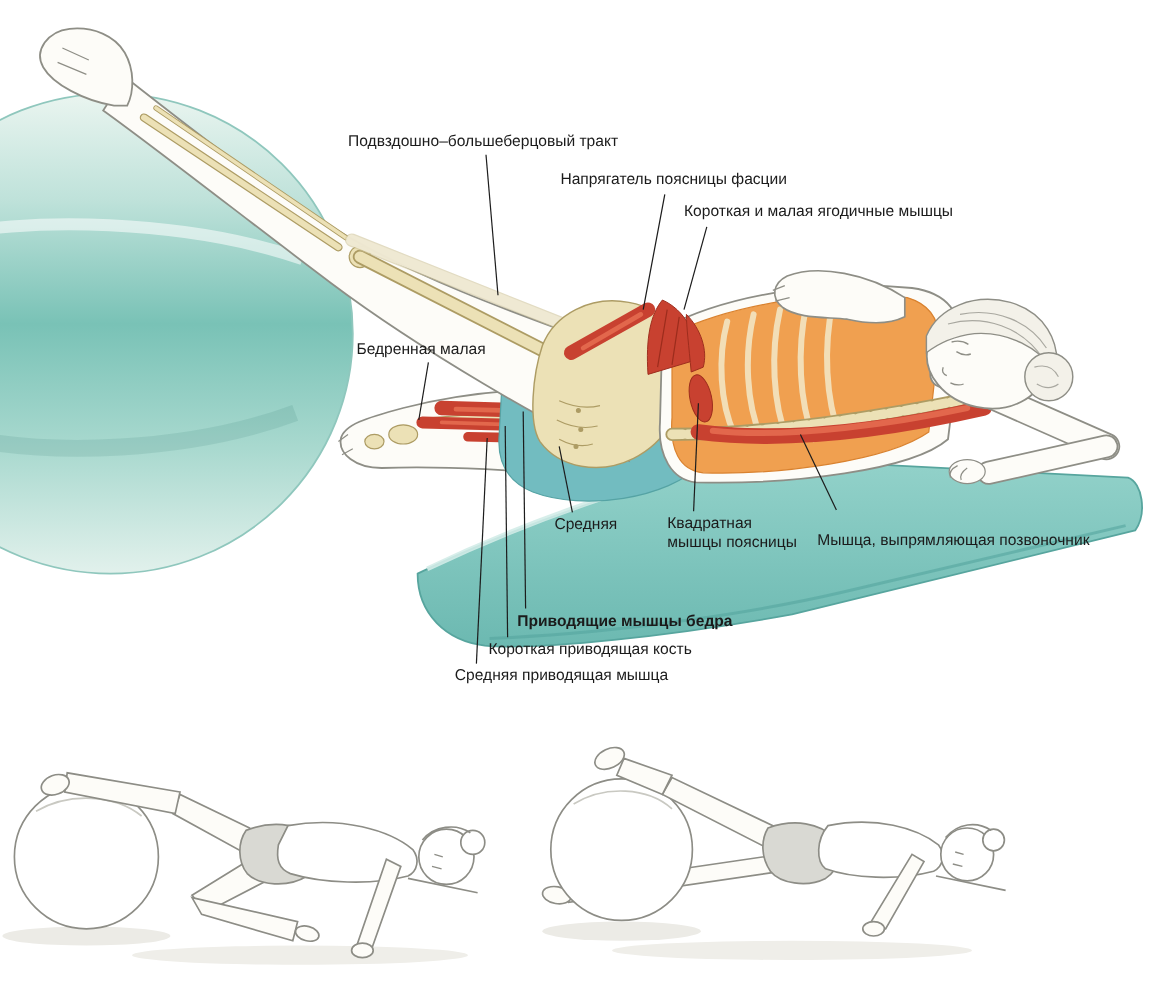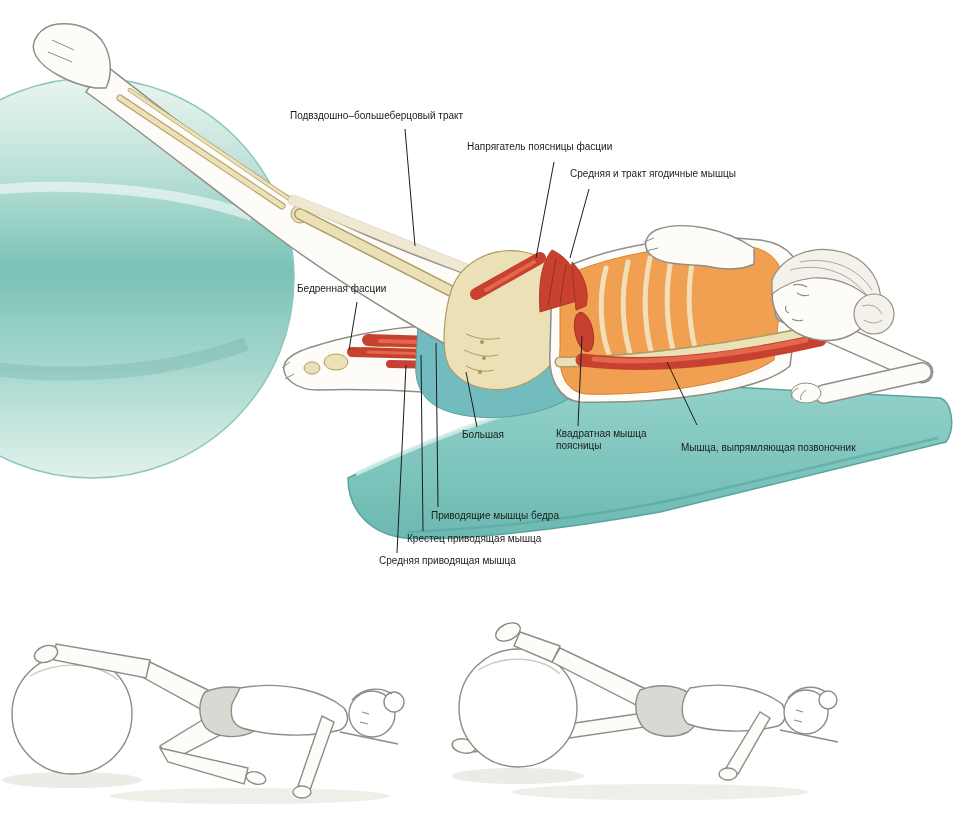--- a/index.html
+++ b/index.html
@@ -7,23 +7,23 @@
     --muscle:#c84130; --muscle-dark:#9c2c1c; --muscle-light:#e2674c;
     --bone:#ece1b6; --bone-outline:#ad9c64;
     --torso-orange:#f0a050; --torso-orange-edge:#d9822f; --rib:#f3e2bd;
     --mat:#7fc6bf; --mat-edge:#57a59e; --suit:#72bcc0;
     --paper:#fdfcf8; --line:#8e8e86; --label-text:#1b1b1b; --sketch:#8d8d86;
   }
   body{background:#fff}
   .canvas{position:relative;width:970px;height:824px;background:#fff;overflow:hidden;
           font-family:"Liberation Sans",sans-serif}
   svg.art{position:absolute;left:0;top:0}
-  .label{position:absolute;font-size:10px;line-height:1.22;color:var(--label-text);white-space:nowrap}
+  .label{position:absolute;font-size:13px;line-height:1.22;color:var(--label-text);white-space:nowrap}
   .label.wrap{white-space:normal}
-  .label.bold{font-weight:normal}
+  .label.bold{font-weight:bold}
 </style>
 </head>
 <body>
 
 <div class="canvas">
 
 <svg class="art" width="970" height="824" viewBox="0 0 970 824">
   <defs>
     <linearGradient id="ballGrad" x1="0" y1="0" x2="0" y2="1">
       <stop offset="0" stop-color="#eaf5f0"></stop>
@@ -227,23 +227,23 @@
     <circle cx="806" cy="712" r="22" fill="#fff"></circle>
     <circle cx="828" cy="700" r="9" fill="#fff"></circle>
     <path d="M788,698 C798,686 814,684 826,692" fill="none"></path>
     <path d="M796,710 l7,2 M794,720 l8,2" fill="none" stroke-width="1.1"></path>
   </g>
 </svg>
 
 <div class="labels">
   <div class="label" style="left:290px;top:110px">Подвздошно–большеберцовый тракт</div>
   <div class="label" style="left:467px;top:141px">Напрягатель поясницы фасции</div>
-  <div class="label" style="left:570px;top:168px">Средняя и тракт ягодичные мышцы</div>
-  <div class="label" style="left:297px;top:283px">Бедренная фасции</div>
-  <div class="label" style="left:462px;top:429px">Большая</div>
-  <div class="label wrap" style="left:556px;top:428px;width:118px">Квадратная мышца поясницы</div>
+  <div class="label" style="left:570px;top:168px">Короткая и малая ягодичные мышцы</div>
+  <div class="label" style="left:297px;top:283px">Бедренная малая</div>
+  <div class="label" style="left:462px;top:429px">Средняя</div>
+  <div class="label wrap" style="left:556px;top:428px;width:118px">Квадратная мышцы поясницы</div>
   <div class="label" style="left:681px;top:442px">Мышца, выпрямляющая позвоночник</div>
   <div class="label bold" style="left:431px;top:510px">Приводящие мышцы бедра</div>
-  <div class="label" style="left:407px;top:533px">Крестец приводящая мышца</div>
+  <div class="label" style="left:407px;top:533px">Короткая приводящая кость</div>
   <div class="label" style="left:379px;top:555px">Средняя приводящая мышца</div>
 </div>
 
 </div>
 
 </body></html>

